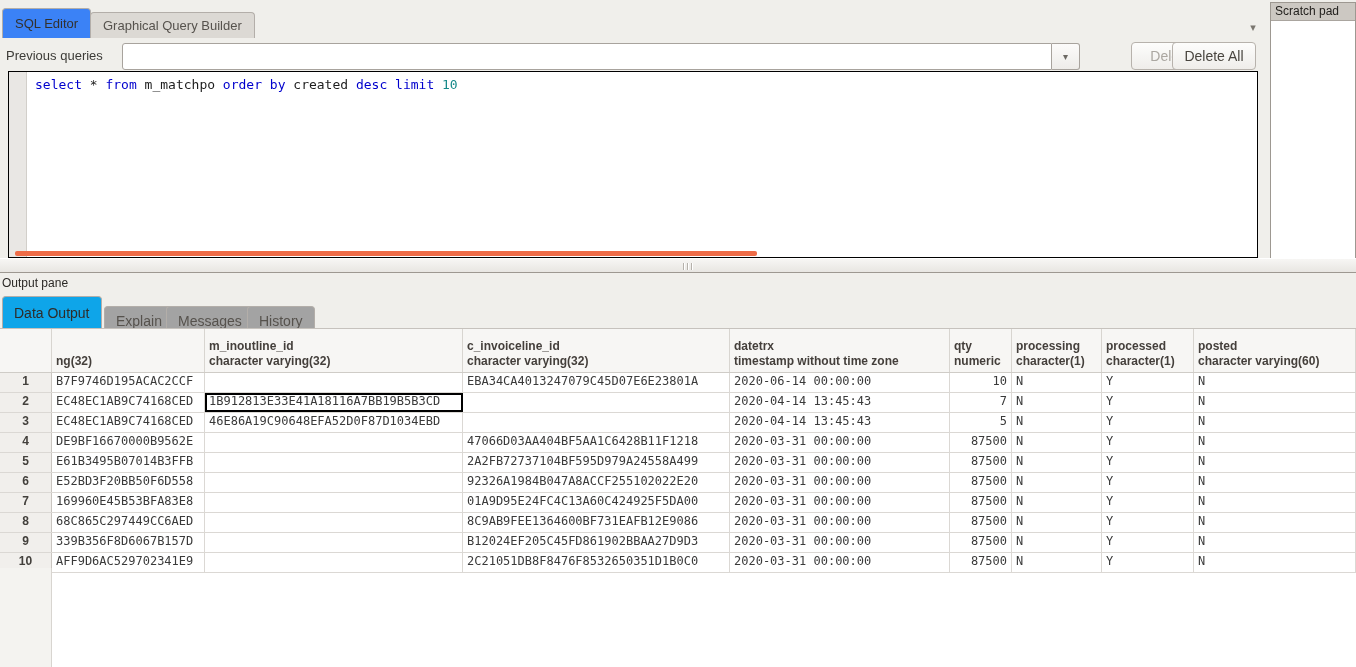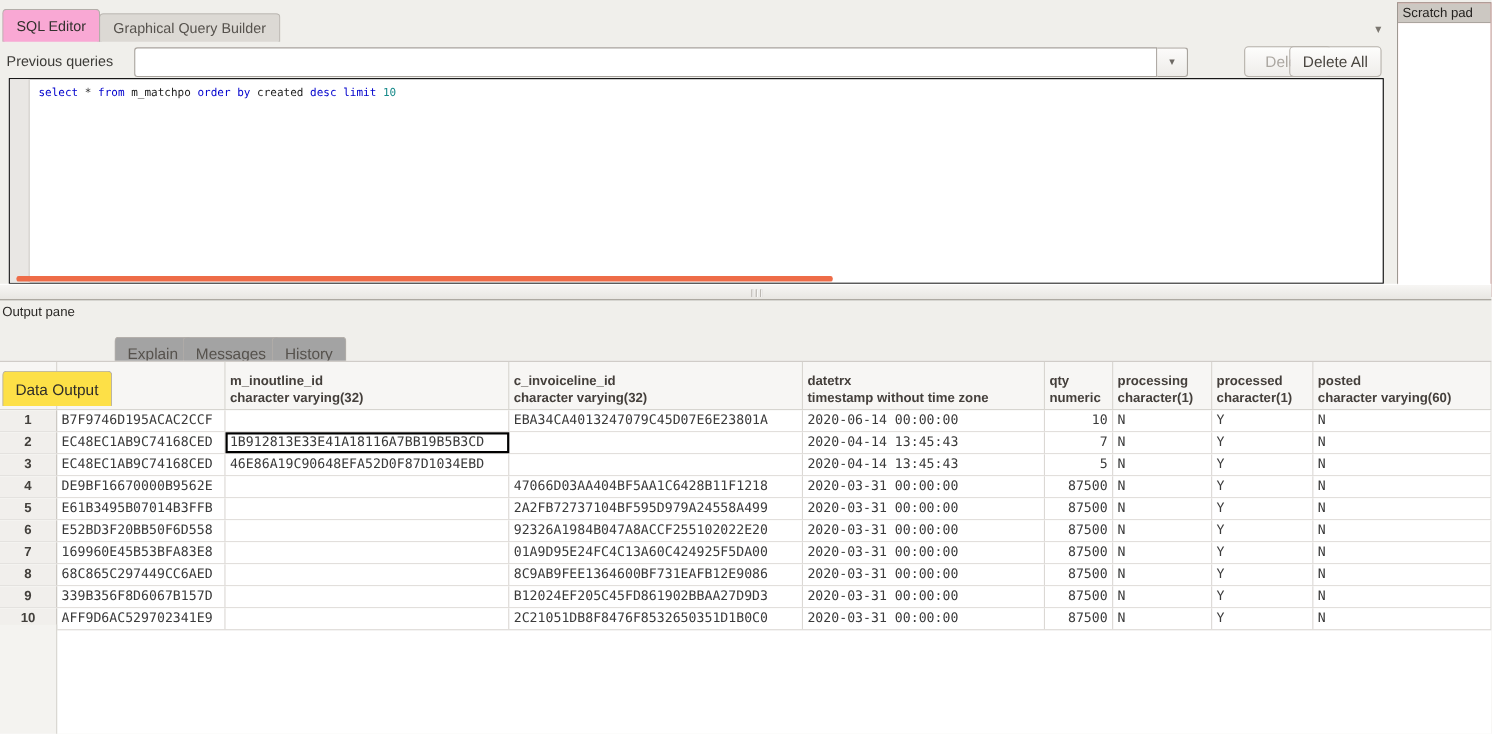--- a/index.html
+++ b/index.html
@@ -16,21 +16,21 @@
   .top-region { position:absolute; left:0; top:0; width:1264px; height:272px; background:#f0efeb; }
 
   .tabbar { position:absolute; left:0; top:8px; height:30px; width:100%; }
   .tab {
     position:absolute; top:4px; height:26px; padding:0 12px;
     background:#dcd9d4; border:1px solid #b3aea9; border-bottom:none;
     border-radius:4px 4px 0 0; font-size:13px; color:#56524d;
     display:flex; align-items:center; cursor:default;
   }
   .tab.active {
-    top:0; height:30px; background:#f9a8d4; color:#33312e; z-index:2;
+    top:0; height:30px; background:#3b82f6; color:#33312e; z-index:2;
   }
   .tab-sql { left:2px; }
   .tab-gqb { left:90px; }
 
   .pane-menu-btn {
     position:absolute; left:1243px; top:10px; width:20px; height:18px;
     color:#7a766f; font-size:11px; text-align:center; line-height:18px;
   }
 
   .toolbar { position:absolute; left:0; top:40px; width:100%; height:32px; }
@@ -59,21 +59,21 @@
   .sql-box {
     position:absolute; left:8px; top:71px; width:1250px; height:187px;
     background:#ffffff; border:1px solid #000000;
   }
   .sql-gutter {
     position:absolute; left:0; top:0; width:18px; height:100%;
     background:#e9e7e4; border-right:1px solid #d2cfca;
   }
   .sql-text {
     position:absolute; left:26px; top:4px; right:4px;
-    font-size:10px; line-height:17px; white-space:pre;
+    font-size:13px; line-height:17px; white-space:pre;
   }
   .tok-keyword { color:#0000cd; }
   .tok-plain   { color:#1d1d1d; }
   .tok-number  { color:#178a8a; }
   .sql-hscroll {
     position:absolute; left:6px; bottom:1px; width:742px; height:5px;
     background:#ee6c48; border-radius:2px;
   }
 
   
@@ -103,21 +103,21 @@
   }
   .output-label { position:absolute; left:2px; top:3px; font-size:12px; color:#2b2926; }
 
   .out-tabbar { position:absolute; left:0; top:21px; width:100%; height:34px; }
   .out-tab {
     position:absolute; top:12px; height:28px; padding:0 11px;
     background:#a3a3a3; border:1px solid #b3aea9; border-bottom:none;
     border-radius:4px 4px 0 0; font-size:14px; color:#56524d;
     display:flex; align-items:center; cursor:default;
   }
-  .out-tab.active { top:2px; height:32px; background:#fde047; color:#2e2c29; z-index:2;margin-top:41px; }
+  .out-tab.active { top:2px; height:32px; background:#0ea5e9; color:#2e2c29; z-index:2; }
   .ot-0 { left:2px; }
   .ot-1 { left:104px; }
   .ot-2 { left:166px; }
   .ot-3 { left:247px; }
 
   
   .grid {
     position:absolute; left:0; top:55px; width:1356px; height:340px;
     background:#ffffff; border-top:1px solid #c6c2bd;
   }

